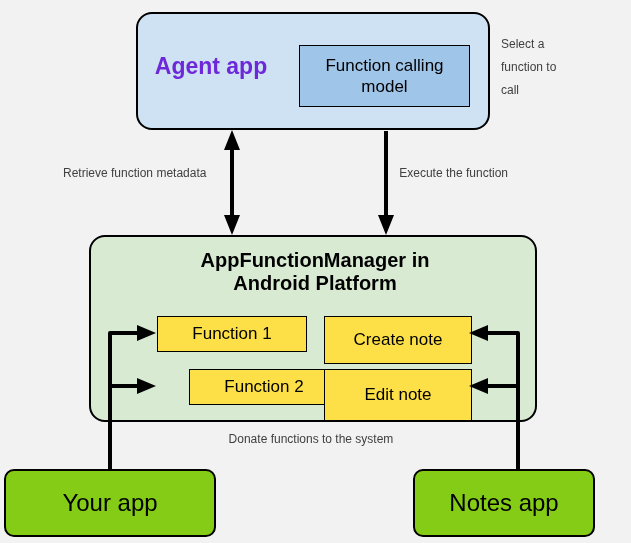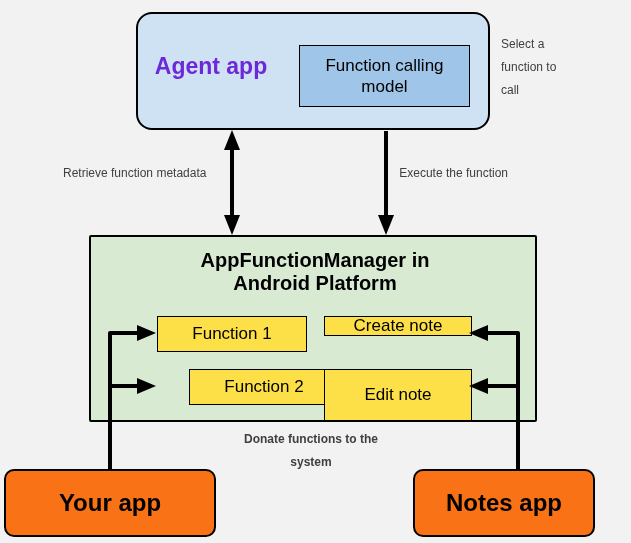--- a/index.html
+++ b/index.html
@@ -38,55 +38,55 @@
     left: 161px; top: 31px; width: 171px; height: 62px;
     background: #9fc5e8;
     border-width: 1.5px;
     font-size: 17px; line-height: 21px;
     padding: 2px 24px;
     border-radius: 0;
   }
   #manager-box {
     left: 89px; top: 235px; width: 448px; height: 187px;
     background: #d9ead3;
-    border-radius: 2px;
+    border-radius: 16px;
   }
   #manager-title {
     position: absolute;
     left: 84px; top: 12px; width: 280px;
     font-size: 20px; font-weight: bold; line-height: 23px;
     text-align: center; color: #000;
   }
   .func-box {
     background: #fde047;
     border-width: 1.5px;
     font-size: 17px;
     color: #000;
   }
   #func-1   { left:  66px; top:  79px; width: 150px; height: 36px; }
-  #func-cn  { left: 233px; top:  79px; width: 148px; height: 20px; }
+  #func-cn  { left: 233px; top:  79px; width: 148px; height: 48px; }
   #func-2   { left:  66px; top: 132px; width: 150px; height: 36px; margin-left: 32px; }
   #func-en  { left: 233px; top: 132px; width: 148px; height: 52px; }
   .app-box {
-    background: #f97316;
+    background: #84cc16;
     border-radius: 10px;
-    font-size: 24px; font-weight: bold; color: #000;
+    font-size: 24px; font-weight: normal; color: #000;
   }
   #your-app-box  { left:   4px; top: 469px; width: 212px; height: 68px; }
   #notes-app-box { left: 413px; top: 469px; width: 182px; height: 68px; }
   .annotation {
     position: absolute;
     font-size: 12px;
     line-height: 23px;
     color: #404040;
   }
   #select-annotation   { left: 501px; top:  33px; width:  75px; text-align: left; }
   #retrieve-annotation { left:  63px; top: 162px; width: 150px; text-align: left; }
   #execute-annotation  { left: 396px; top: 162px; width: 112px; text-align: right; }
-  #donate-annotation   { left: 226px; top: 428px; width: 170px; text-align: center; font-weight: bold; }
+  #donate-annotation   { left: 226px; top: 428px; width: 170px; text-align: center; }
   #arrow-layer {
     position: absolute;
     left: 0; top: 0;
     pointer-events: none;
   }
   #arrow-layer .stroke {
     stroke: #000;
     stroke-width: 4;
     fill: none;
     stroke-linejoin: round;

